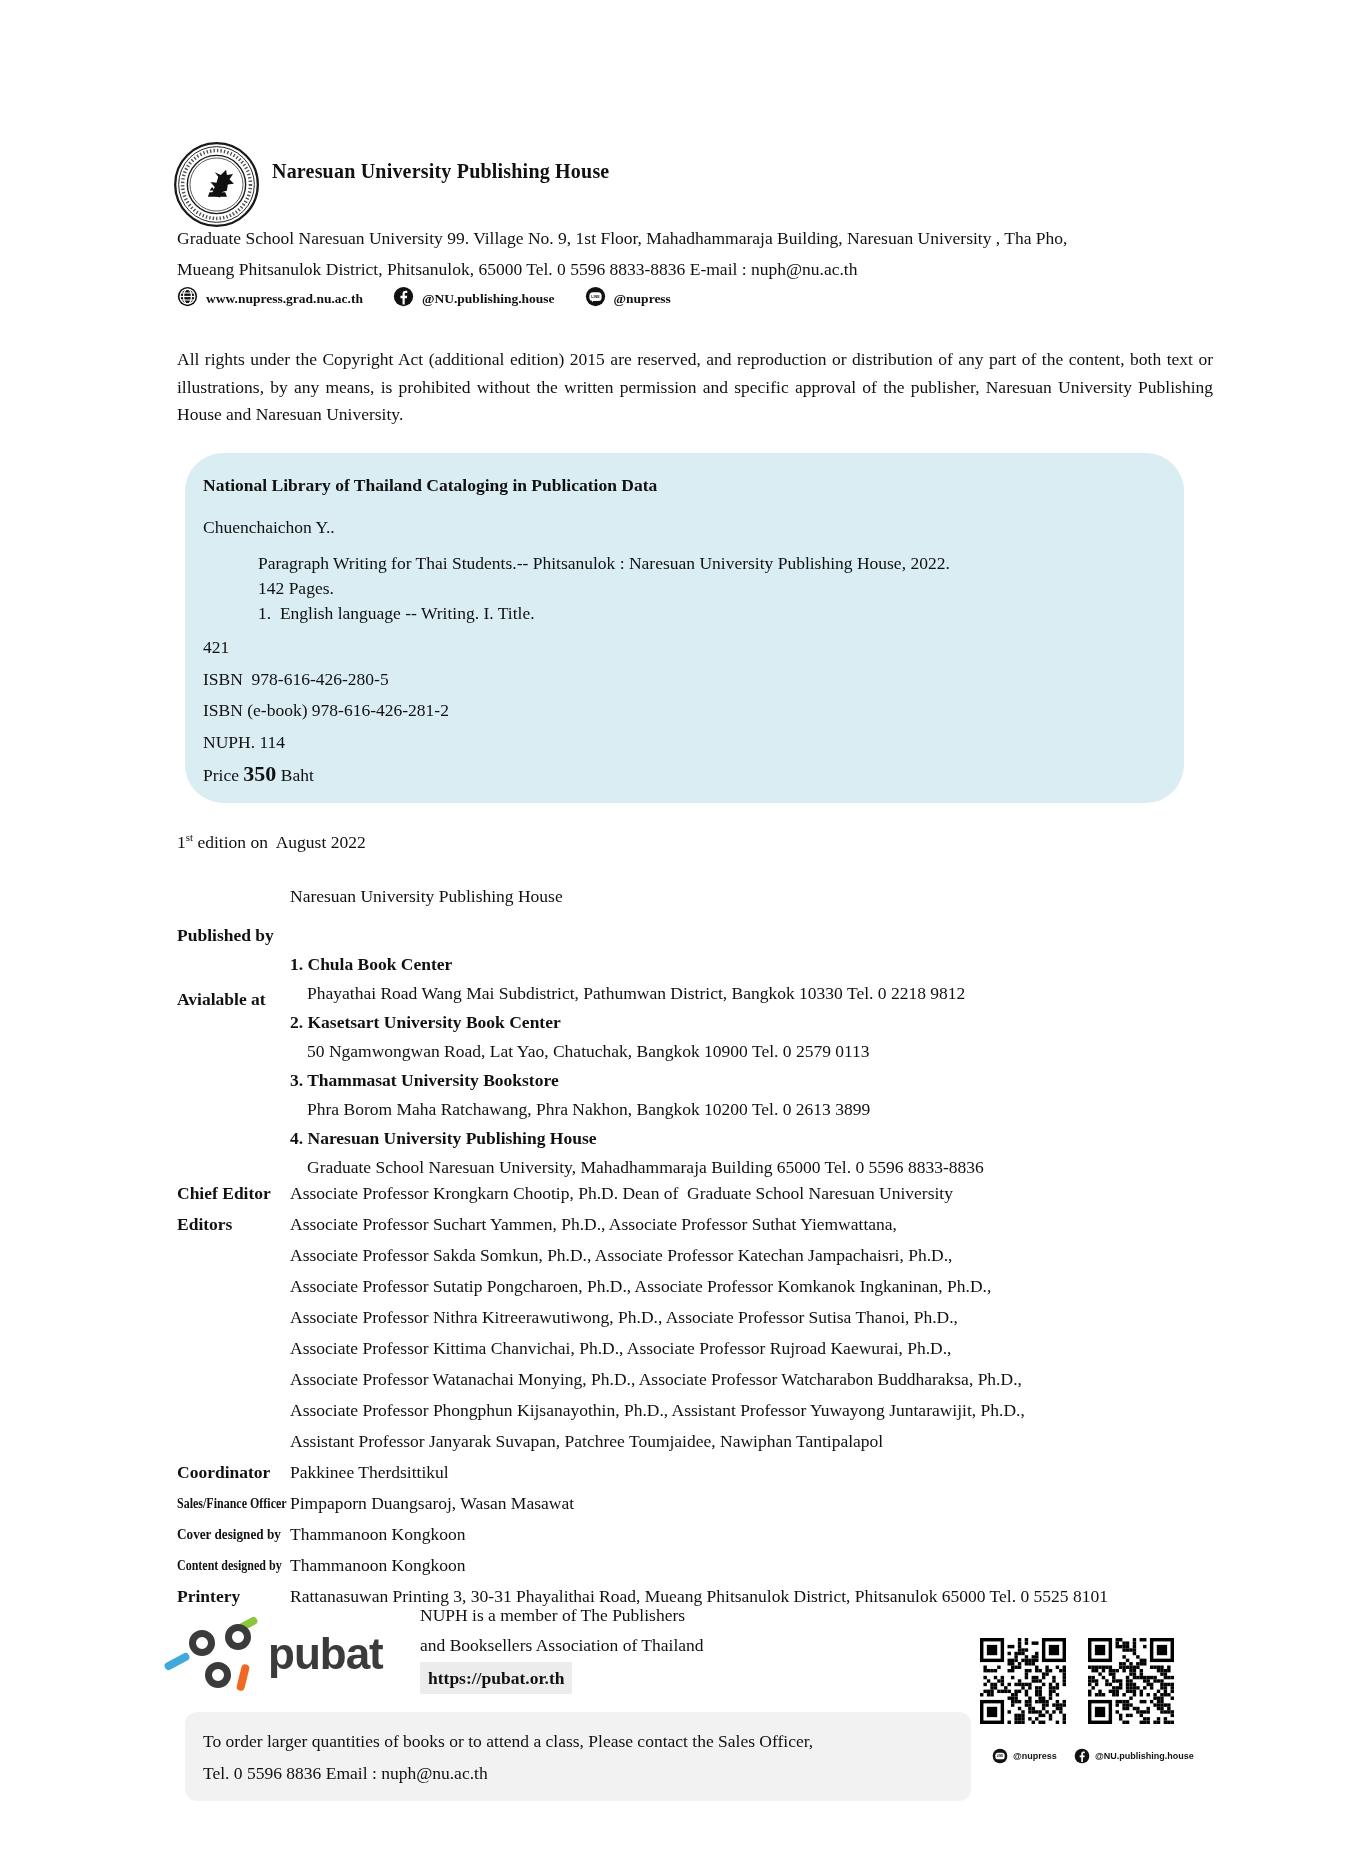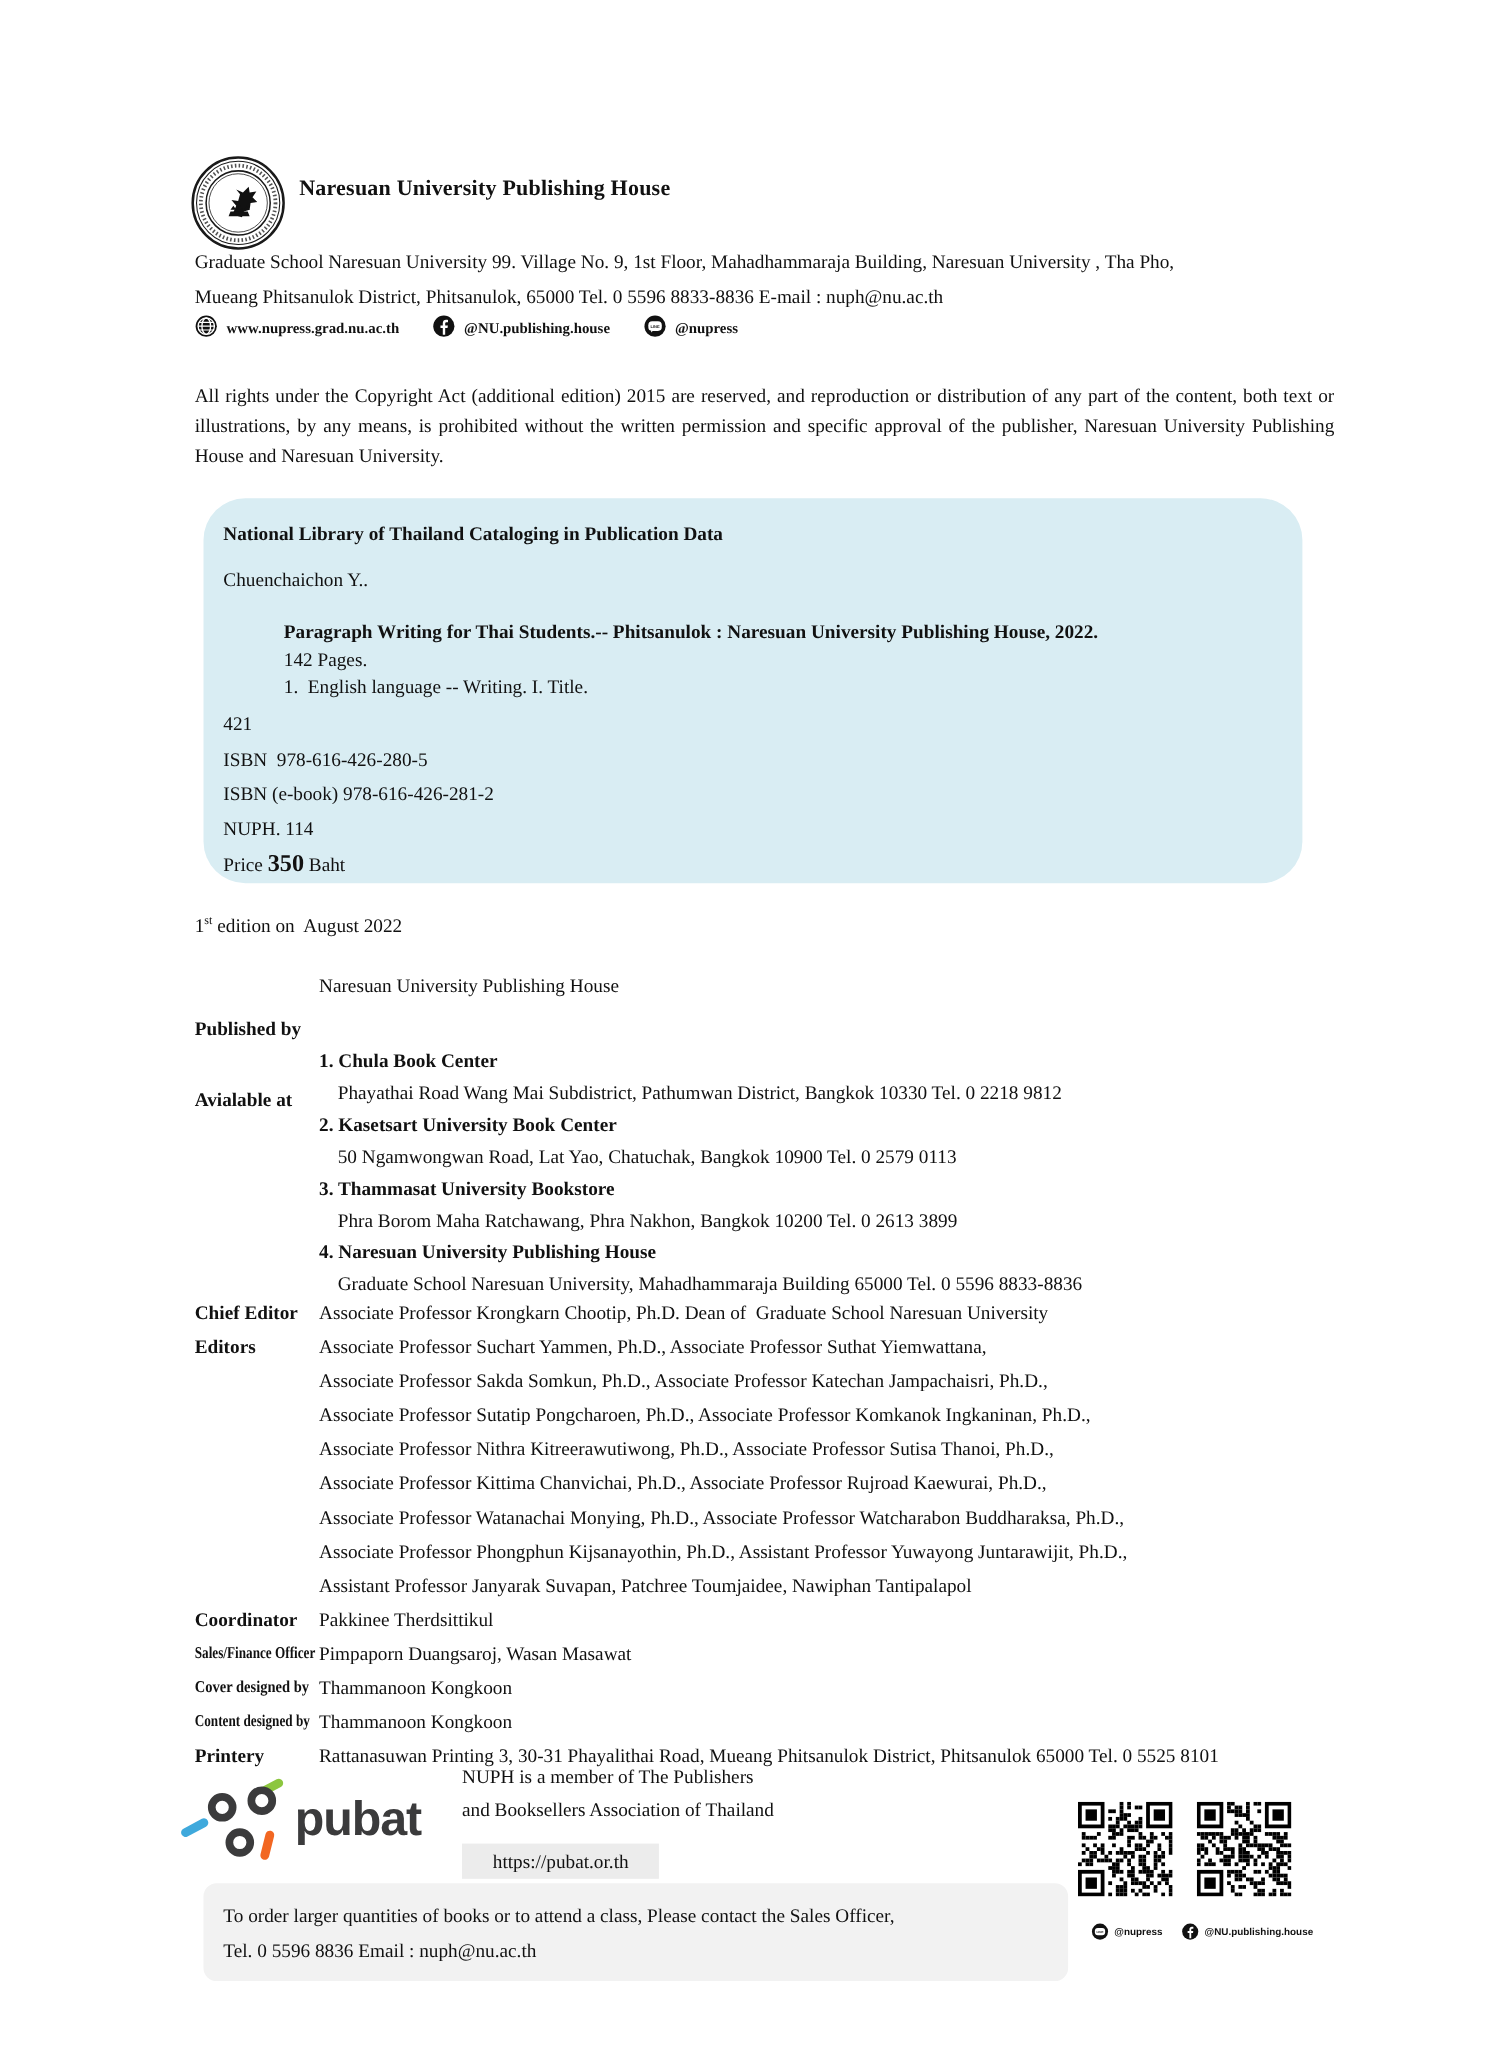--- a/index.html
+++ b/index.html
@@ -28,21 +28,21 @@
   
   .catbox{
     left:185px;top:453px;width:999px;height:350px;border-radius:38px;
     background:var(--cataloging_box_bg,#d9edf3);
     box-sizing:border-box;padding:22px 30px 0 18px;
     font-size:17.5px;
   }
   .catbox .heading{font-weight:bold;}
   .catbox .author{margin-top:21px;}
   .catbox .ind{margin-left:55px;line-height:25px;}
-  .catbox .ind1{margin-top:24px;font-weight:bold;}
+  .catbox .ind1{margin-top:13px;}
   .catbox .meta{line-height:31.5px;}
   .catbox .meta1{margin-top:6px;}
   .price-val{font-weight:bold;font-size:22px;}
   
   .edition{left:177px;top:831px;font-size:17.5px;}
   .edition sup{font-size:11px;}
   .labelled{left:177px;font-size:17.5px;position:absolute;padding-left:113px;}
   .labelled .lbl{position:absolute;left:0;top:0;font-weight:bold;white-space:nowrap;margin-top:39px;}
   .published{top:886px;}
   
@@ -54,21 +54,21 @@
   .srow{position:relative;padding-left:113px;line-height:31px;min-height:31px;}
   .srow .lbl{position:absolute;left:0;top:0;font-weight:bold;white-space:nowrap;transform-origin:left center;}
   .srow .lbl.squeeze{font-size:15px;transform:scaleX(.8);}
   .srow .lbl.squeeze2{font-size:15px;transform:scaleX(.88);}
   
   .pubat-tiles{left:175px;top:1618px;width:95px;height:78px;}
   .donut{position:absolute;width:26px;height:26px;border-radius:50%;border:7px solid var(--pubat_dark,#3b3b3c);box-sizing:border-box;background:#fff;}
   .bar{position:absolute;width:8px;height:27px;border-radius:4px;}
   .pubat-word{left:268px;top:1629px;font-family:"Liberation Sans",sans-serif;font-weight:bold;font-size:44px;color:var(--pubat_dark,#3b3b3c);letter-spacing:-1px;}
   .member{left:420px;top:1600px;font-size:17.5px;line-height:30px;}
-  .member .url{display:inline-block;background:var(--url_bg,#ececec);padding:1px 28px;margin-top:16px;}
+  .member .url{display:inline-block;background:var(--url_bg,#ececec);padding:1px 8px;margin-top:2px;font-weight:bold;}
   
   .orderbox{
     left:185px;top:1712px;width:786px;height:89px;border-radius:12px;
     background:var(--order_box_bg,#f2f2f2);
     box-sizing:border-box;padding:13px 20px 0 18px;
     font-size:17.5px;line-height:32px;
   }
   
   .qr{width:86px;height:86px;background:#fff;}
   .qr1{left:980px;top:1638px;}

